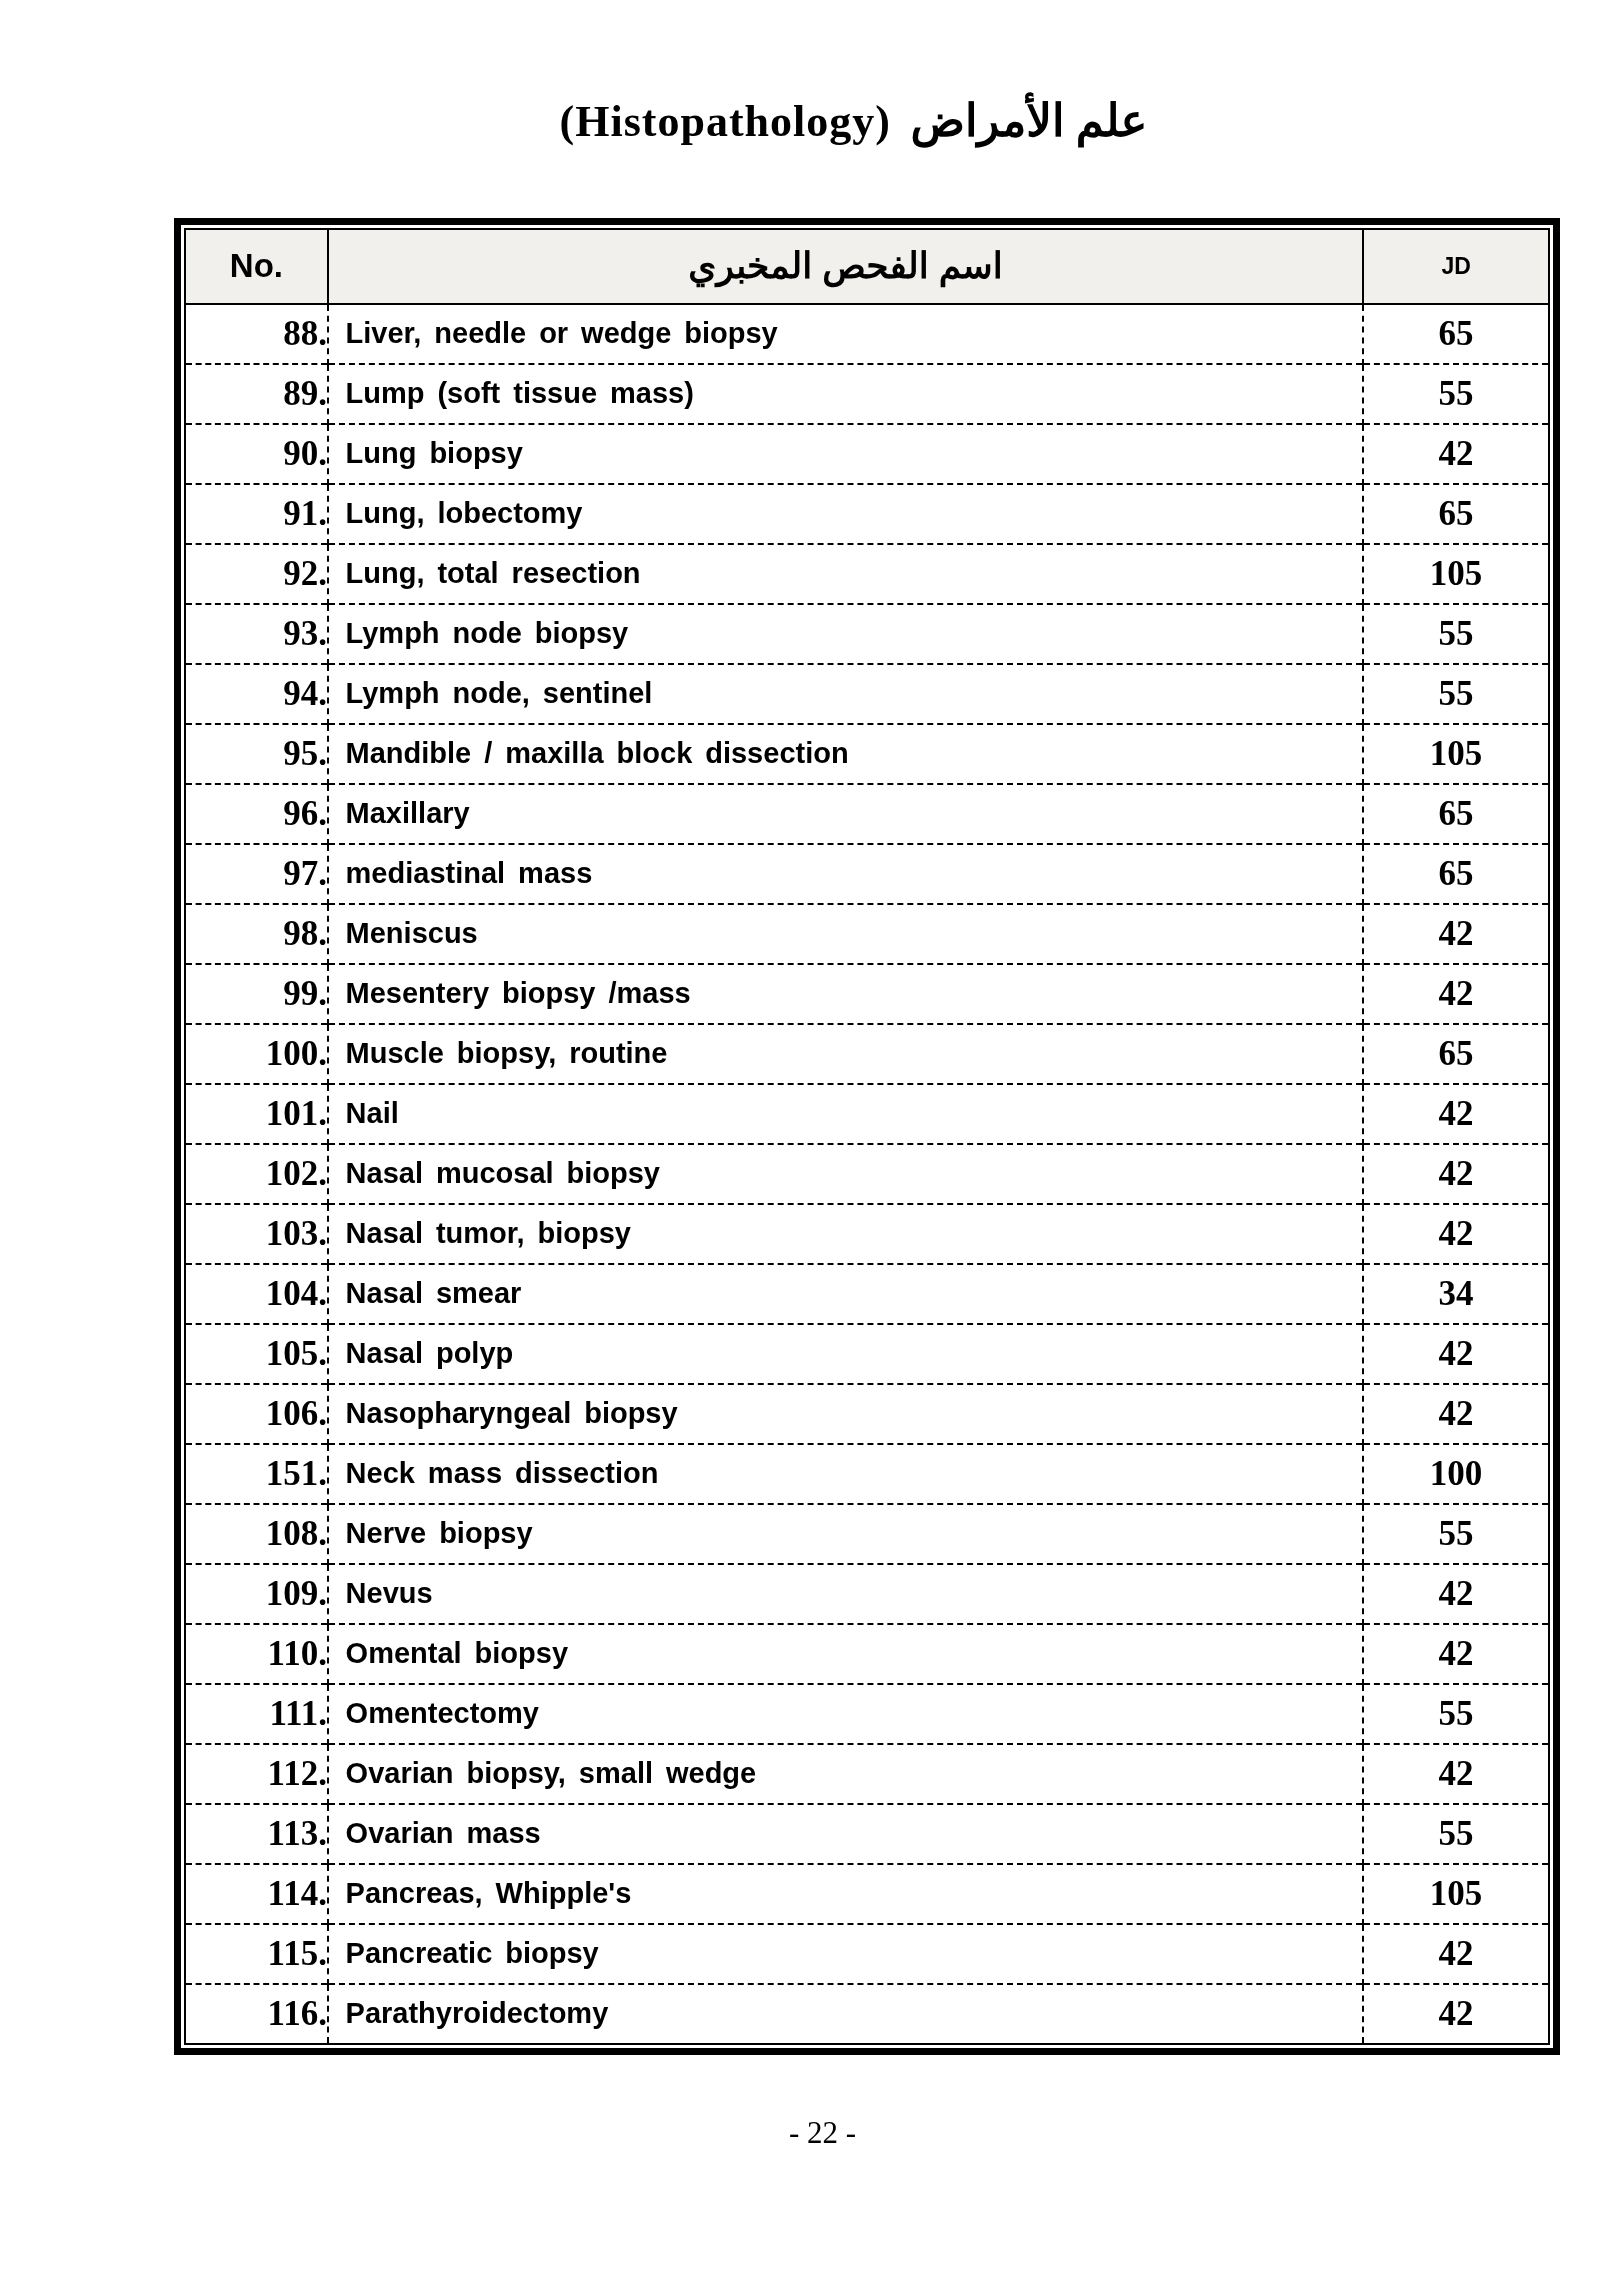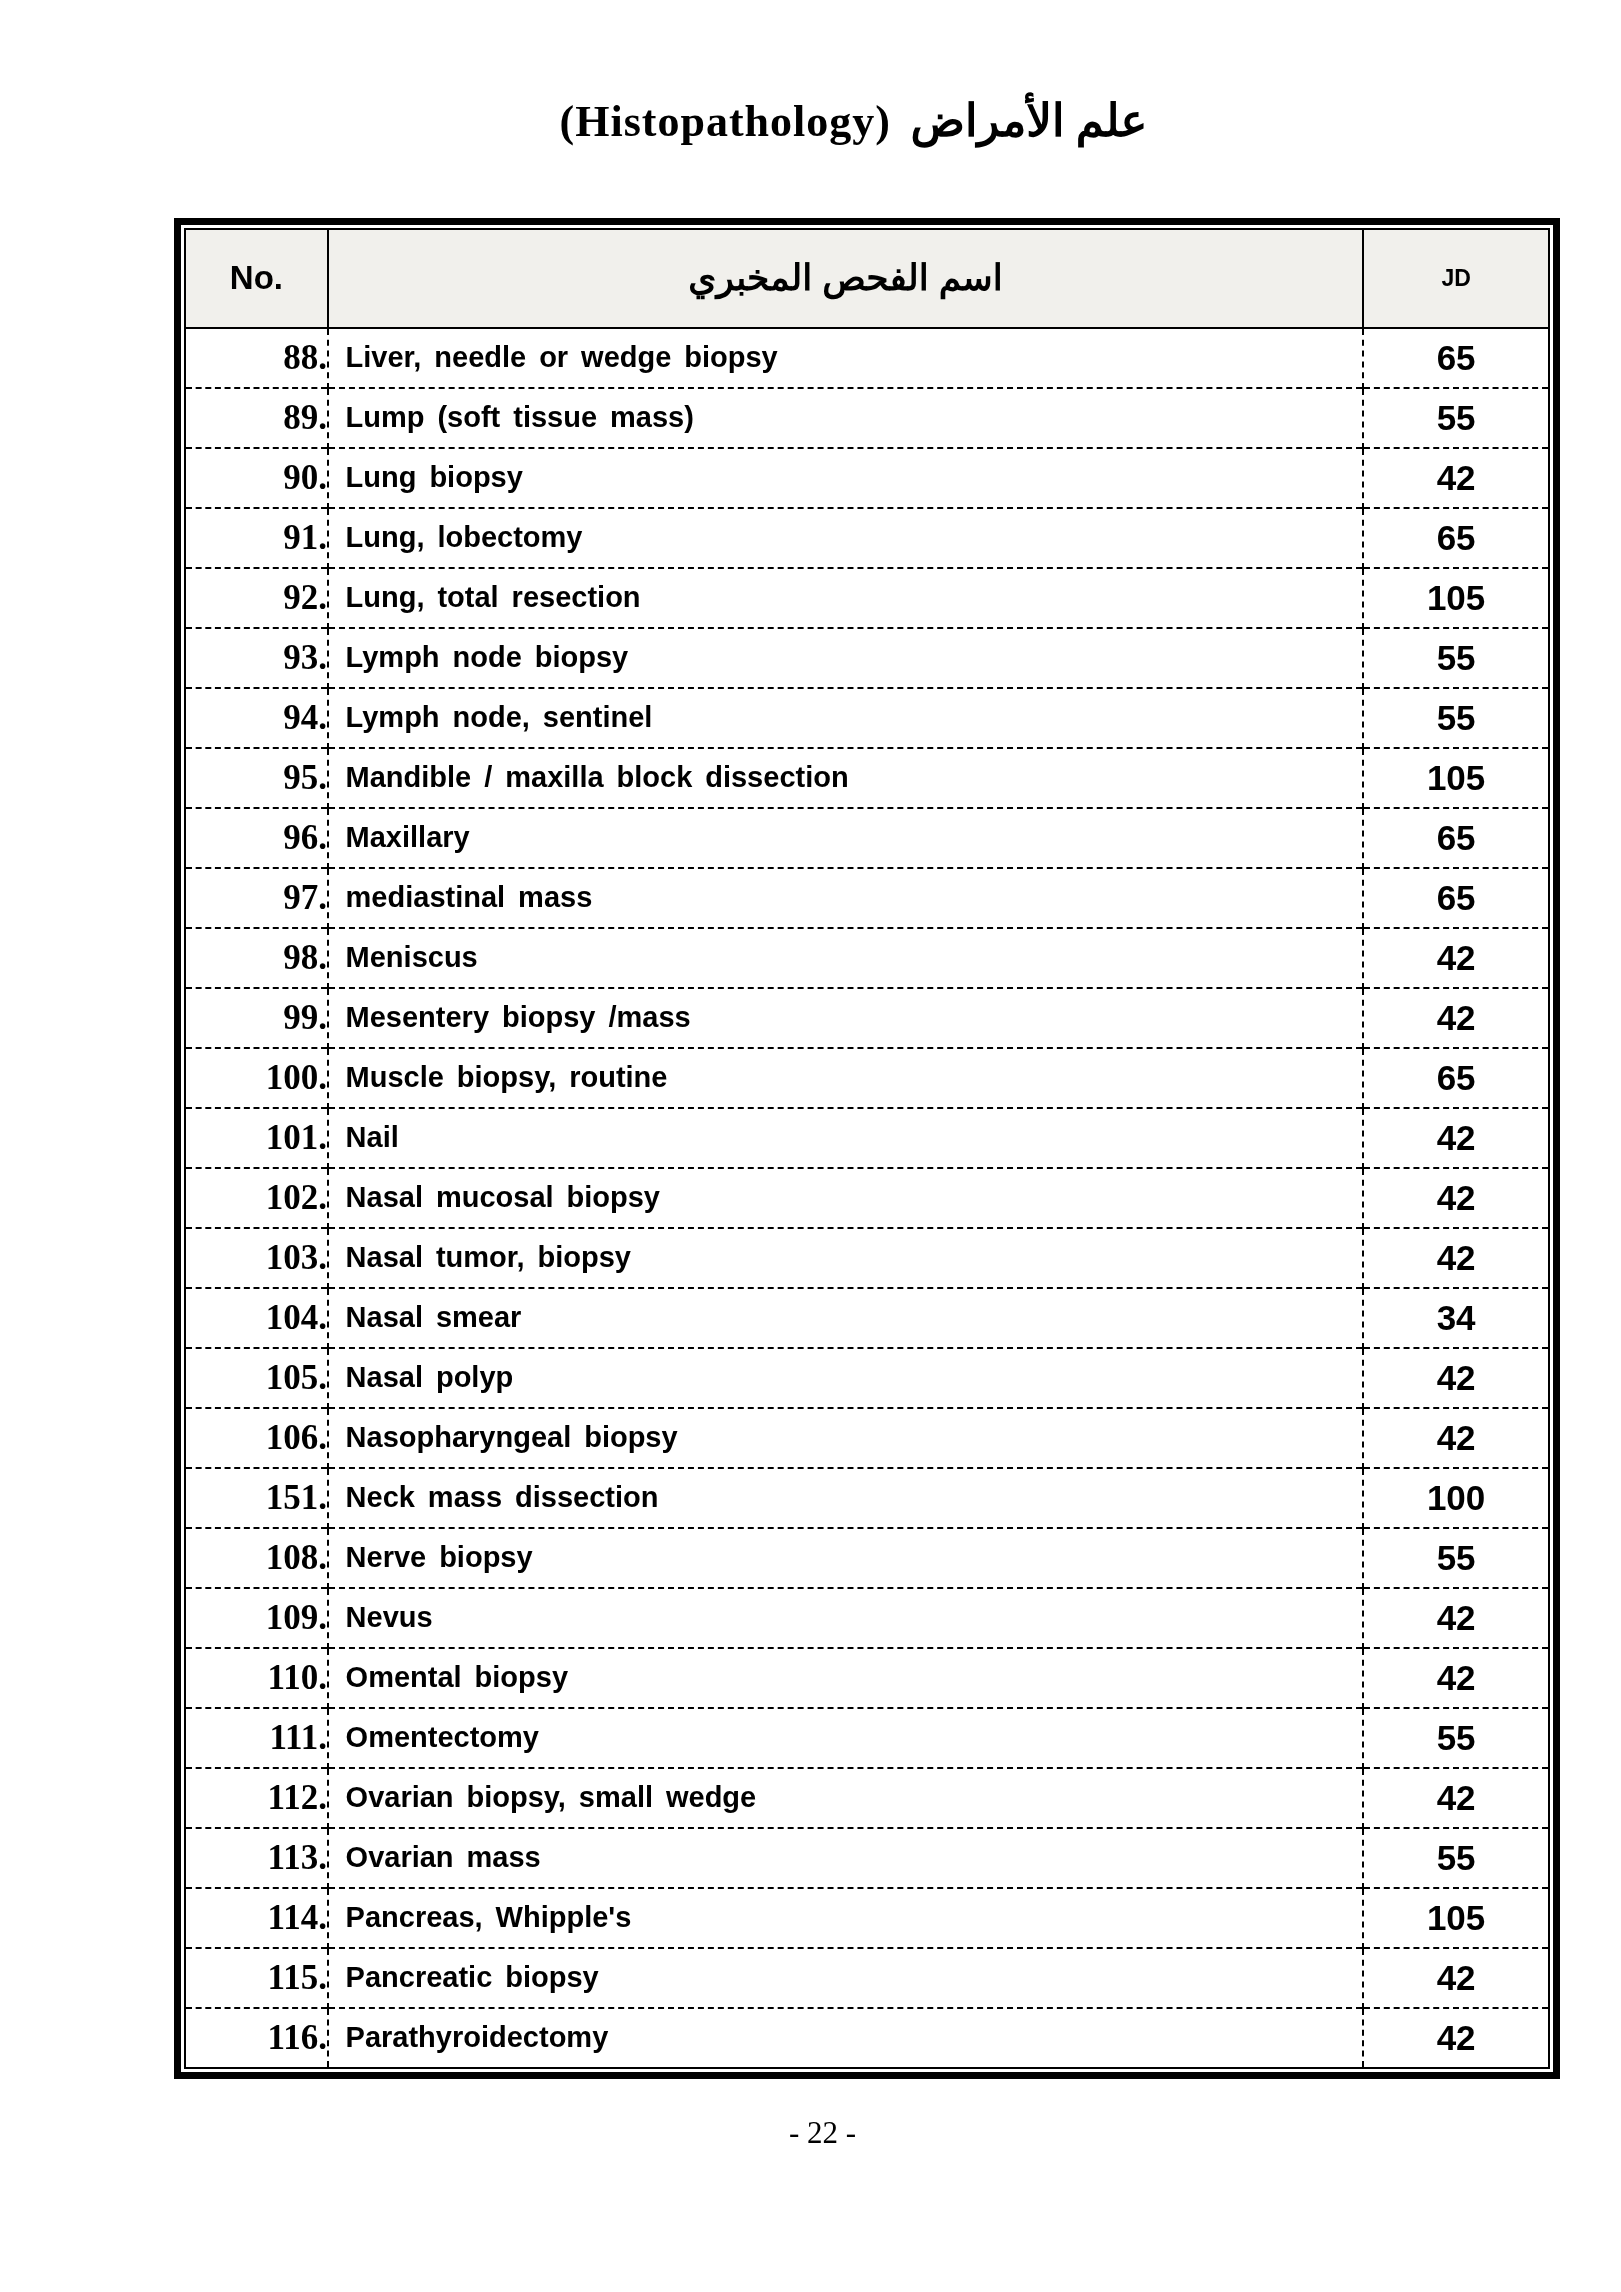--- a/index.html
+++ b/index.html
@@ -59,21 +59,21 @@
   col.col-no  { width: 143px; }
   col.col-jd  { width: 186px; }
 
   thead th {
     background: var(--header-bg, #f1f0ec);
     border: 2px solid var(--border-color, #000);
     border-bottom: 2.9px solid var(--border-color, #000);
     height: 73px;
     font-weight: bold;
     vertical-align: middle;
-    padding: 12px;
+    padding: 0;
   }
   th.h-no { font-size: 33px; font-family: "Liberation Sans", sans-serif; }
   th.h-name { font-size: 36px; direction: rtl; font-family: "Liberation Sans", sans-serif; }
   th.h-jd { font-size: 23px; font-family: "Liberation Sans", sans-serif; }
 
   tbody td {
     height: 58px;
     border-top: 2px dashed var(--border-color, #000);
     vertical-align: middle;
     padding: 0;
@@ -92,21 +92,21 @@
     border-right: 2px dashed var(--border-color, #000);
     text-align: left;
     padding-left: 16.7px;
     font-family: "Liberation Sans", sans-serif;
     font-weight: bold;
     font-size: 29px;
     word-spacing: 4.9px;
   }
   td.cell-jd {
     text-align: center;
-    font-family: Liberation Sans, sans-serif;
+    font-family: Liberation Serif, serif;
     font-weight: bold;
     font-size: 35px;
   }
   
   .footer {
     position: absolute;
     top: 2115px;
     left: 12px;
     width: 100%;
     text-align: center;

